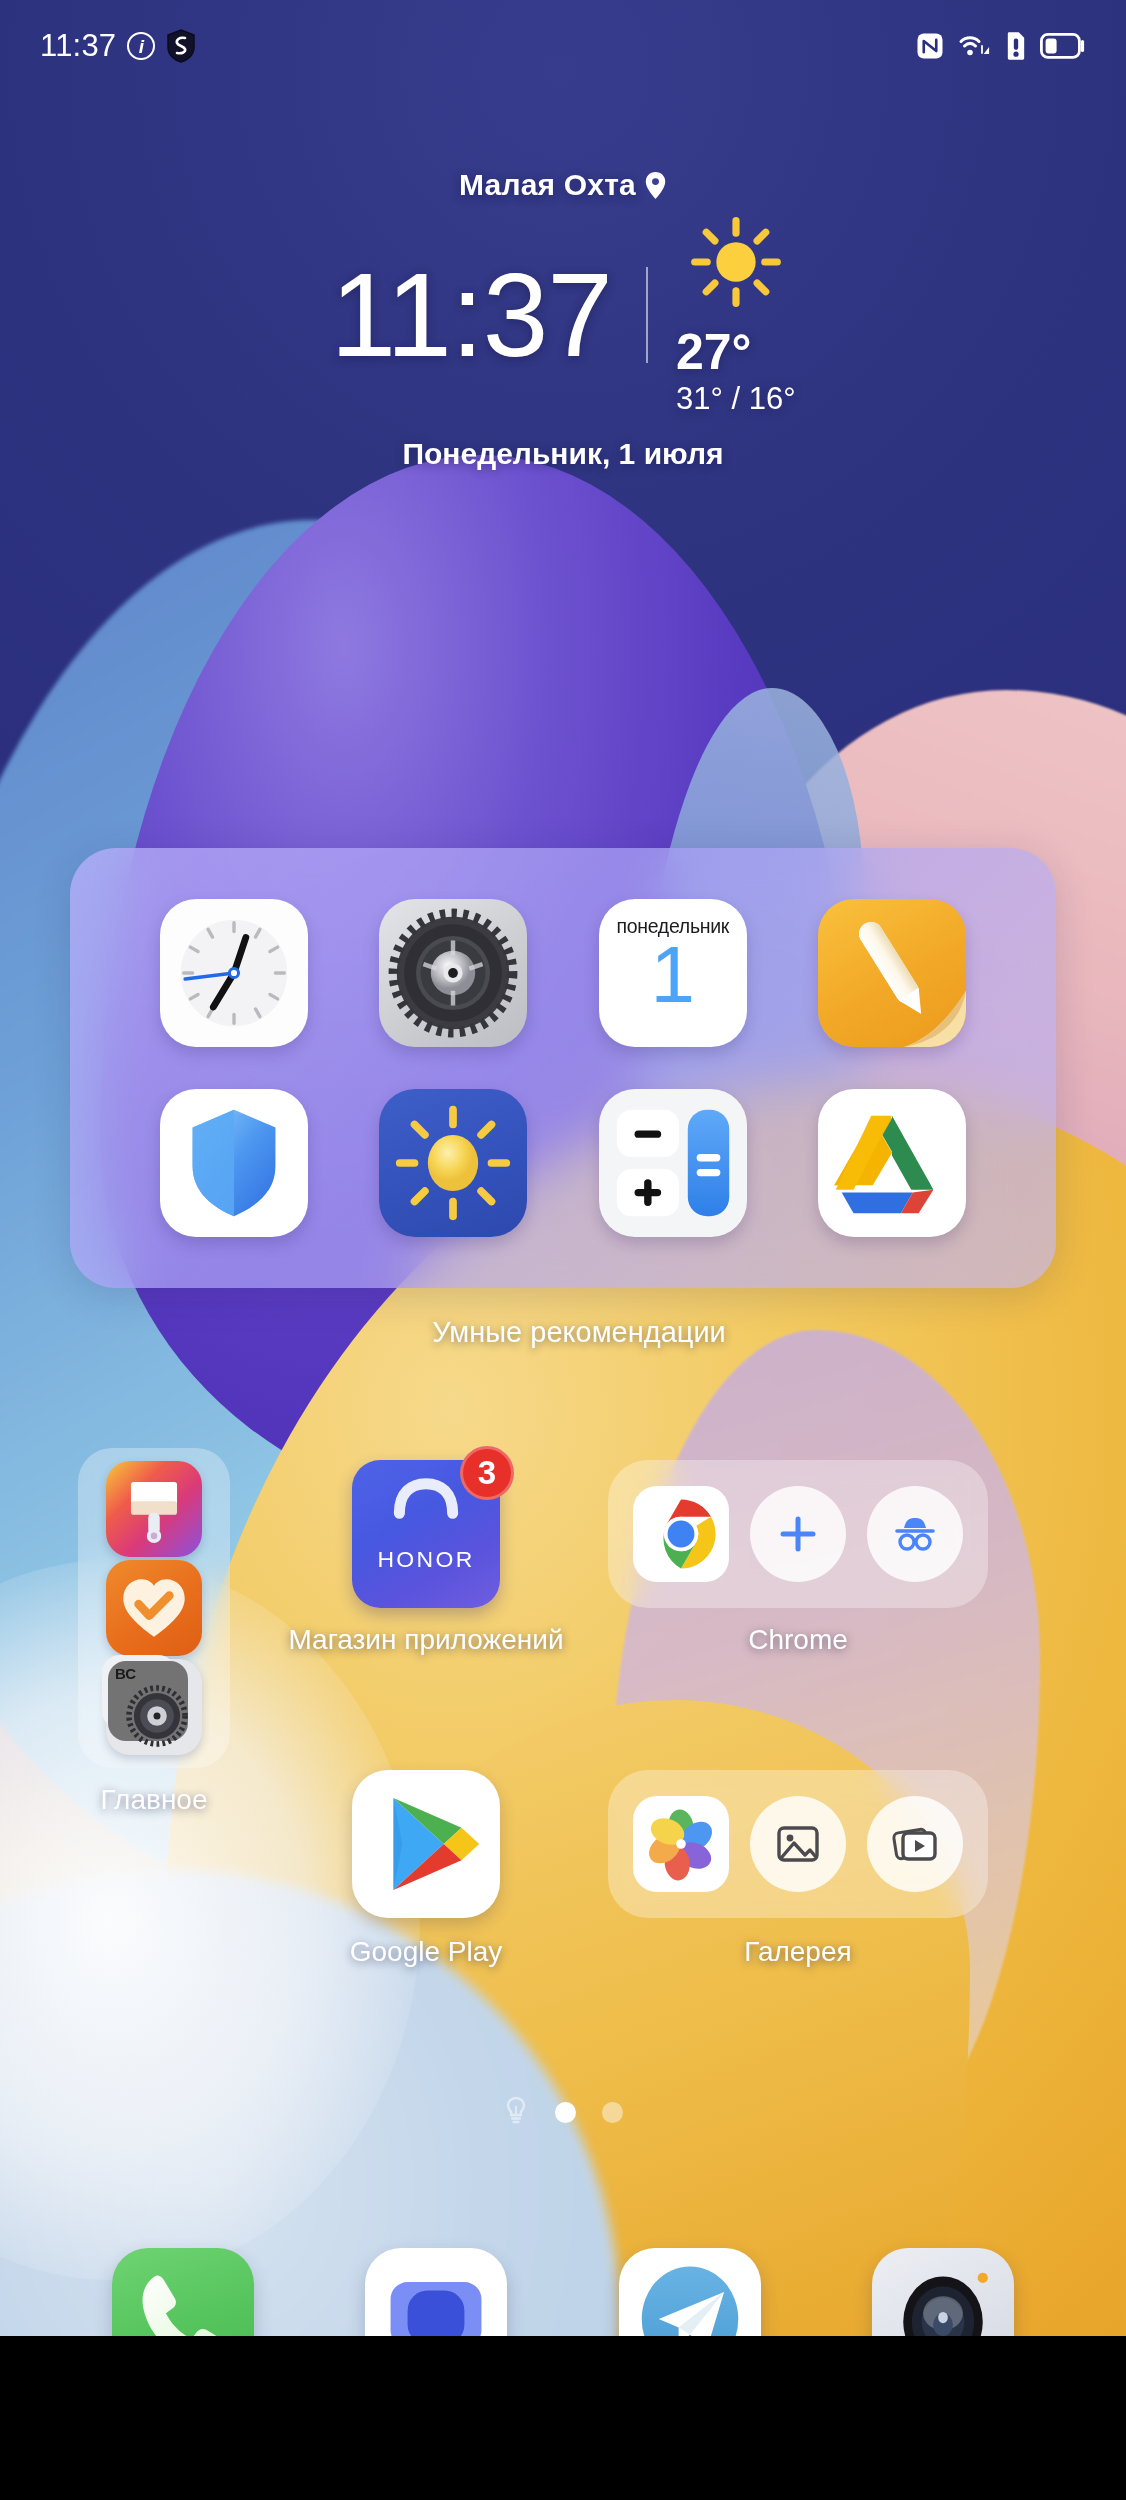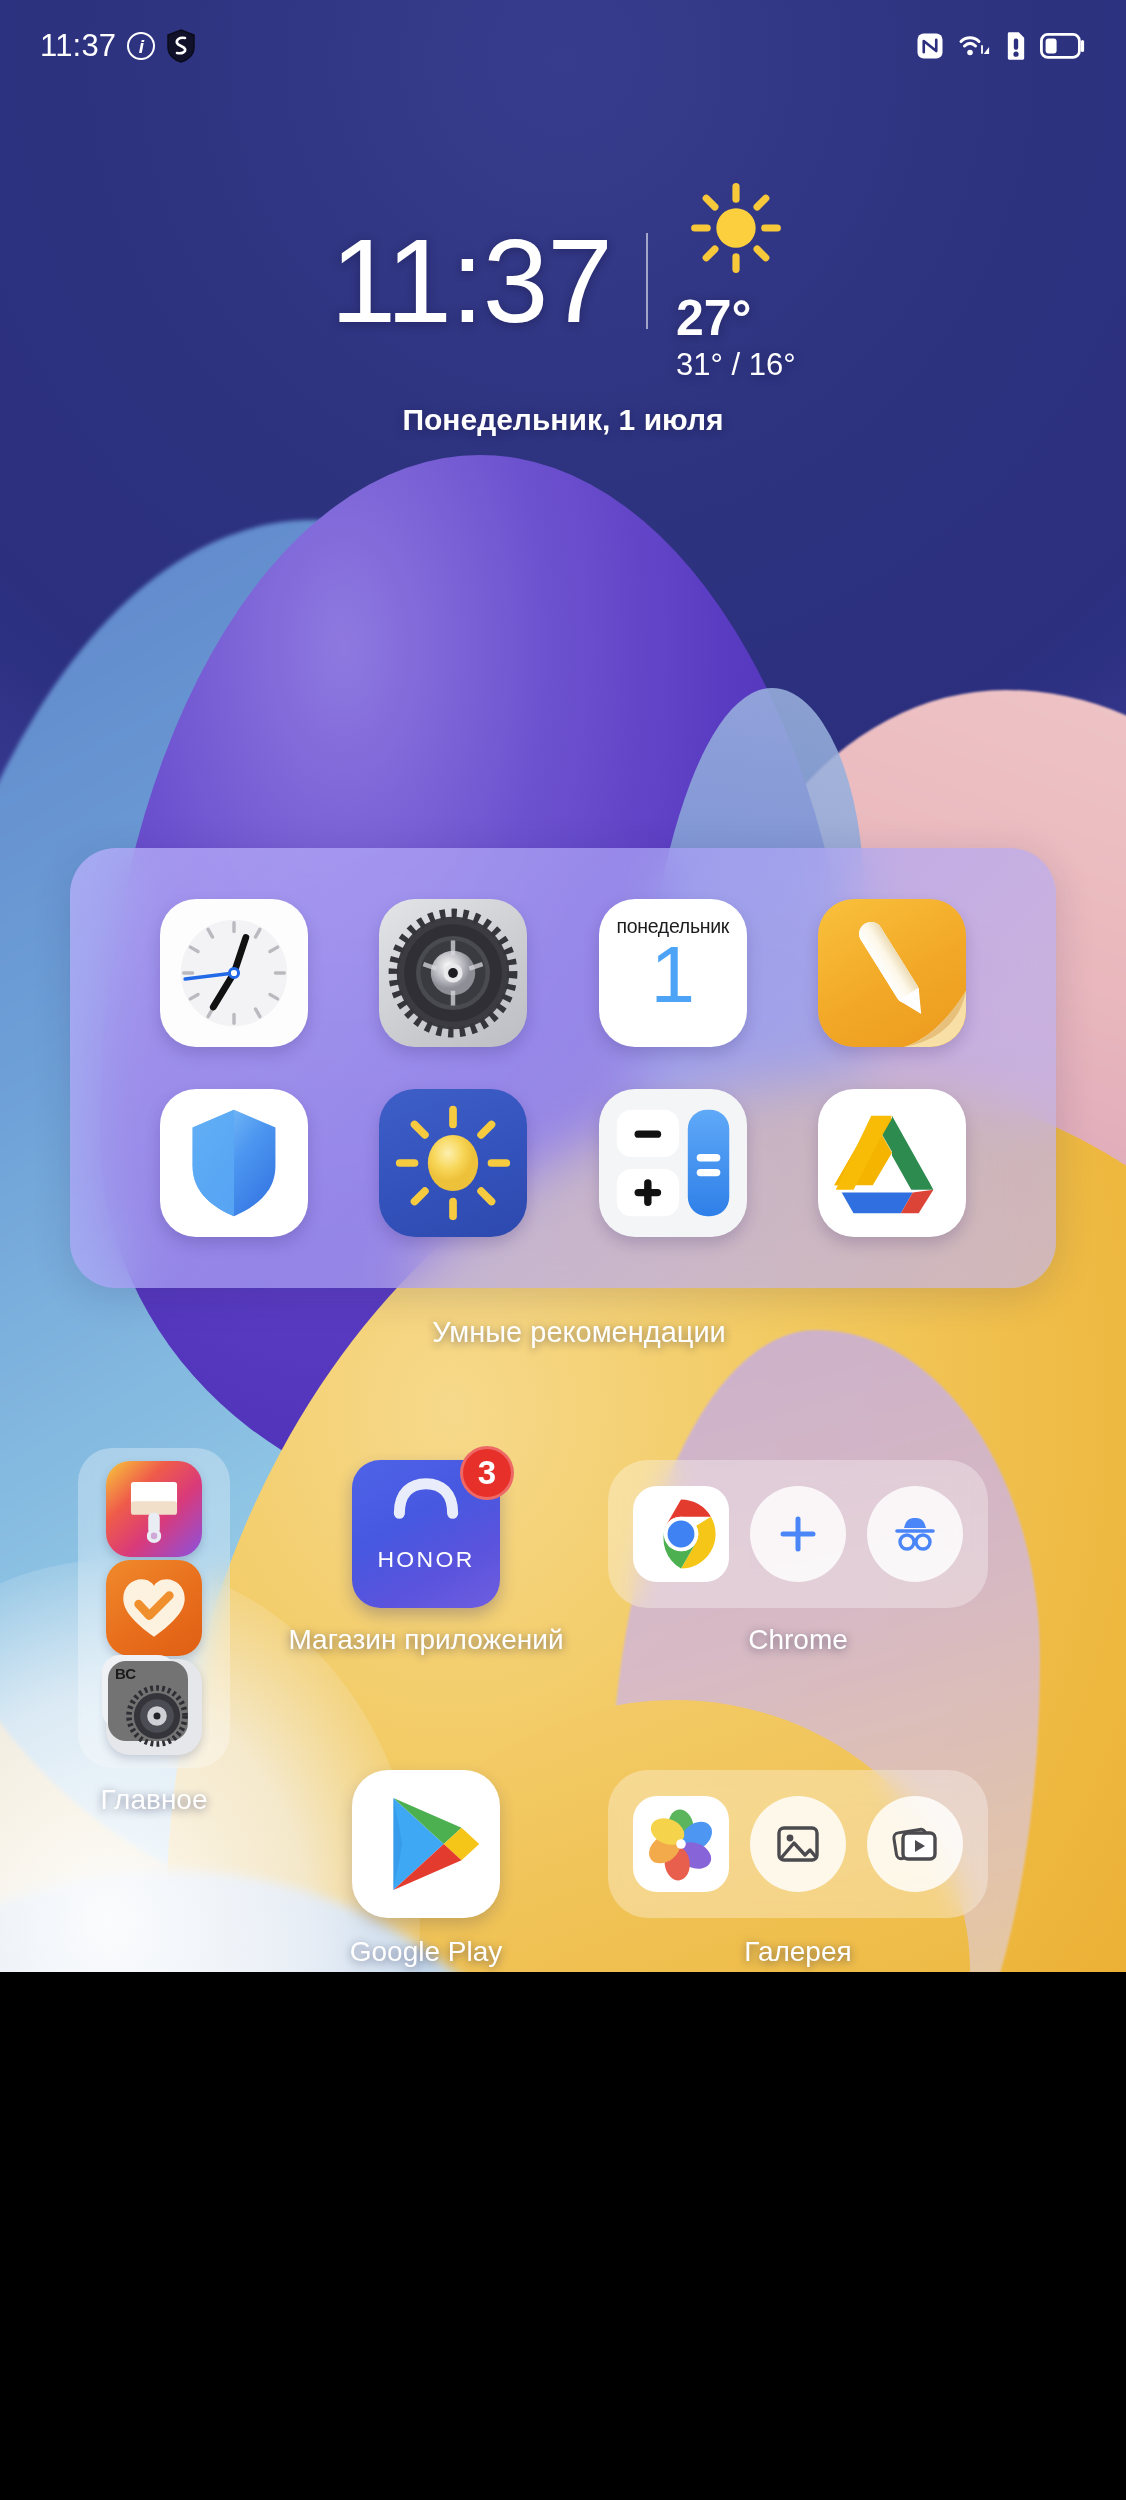--- a/index.html
+++ b/index.html
@@ -1,21 +1,21 @@
 <!DOCTYPE html>
 <html lang="ru"><head>
 <meta charset="utf-8">
 <title>HONOR Home Screen</title>
 <style>
   * { margin:0; padding:0; box-sizing:border-box; }
   html,body { width:1126px; height:2500px; overflow:hidden; background:#000; }
   body { font-family:"Liberation Sans","DejaVu Sans",sans-serif; }
 
   #screen {
-    position:relative; width:1126px; height:1972px; overflow:hidden;
+    position:relative; width:1126px; height:2336px; overflow:hidden;
     background:
       radial-gradient(circle at 50% 3%, #373c8c 0%, #2e3380 22%, #2b2f7e 38%, transparent 62%),
       linear-gradient(178deg,#2c3080 0%,#2f3486 15%,#3b3e9c 28%,#4f4bb5 40%,#6f66c9 50%,#9f8fd4 60%,#c9b7cf 70%,#e3d2b4 80%,#efd9a0 90%,#f0e4d2 100%);
   }
   
   .wp { position:absolute; pointer-events:none; }
 
   .wp-blueband {
     left:-120px; top:520px; width:900px; height:1400px;
     background:linear-gradient(150deg,#5d82c9 0%,#6fa2d8 35%,#8ec4e4 62%,#bcdcee 85%,#dfe9f2 100%);
@@ -258,20 +258,29 @@
         <svg class="svg-ico" width="46" height="26" viewBox="0 0 46 26">
           <rect x="1.4" y="1.4" width="38" height="23" rx="6.5" fill="none" stroke="#fff" stroke-width="2.8"></rect>
           <rect x="5.6" y="5.6" width="11" height="14.8" rx="3" fill="#fff"></rect>
           <path d="M42.5 8.5 v9" stroke="#fff" stroke-width="3.2" stroke-linecap="round"></path>
         </svg>
       </span>
     </div>
   </div>
 
   <div id="clockwidget">
+    <div class="cw-loc">
+      <span>Малая Охта</span>
+      <span>
+        <svg class="svg-ico" width="23" height="29" viewBox="0 0 20 26">
+          <path d="M10 1 C5 1 1.3 4.7 1.3 9.6 C1.3 16 10 25 10 25 S18.7 16 18.7 9.6 C18.7 4.7 15 1 10 1 z" fill="#fff"></path>
+          <circle cx="10" cy="9.5" r="3.1" fill="#3a3f9a"></circle>
+        </svg>
+      </span>
+    </div>
 
     <div class="cw-main">
       <div class="cw-time">11:37</div>
       <div class="cw-sep"></div>
       <div class="cw-wx">
         <span>
           <svg class="svg-ico" width="96" height="96" viewBox="0 0 100 100">
             <g stroke="#f7c93a" stroke-width="7.5" stroke-linecap="round">
               <line x1="50" y1="7" x2="50" y2="20"></line>
               <line x1="50" y1="80" x2="50" y2="93"></line>

